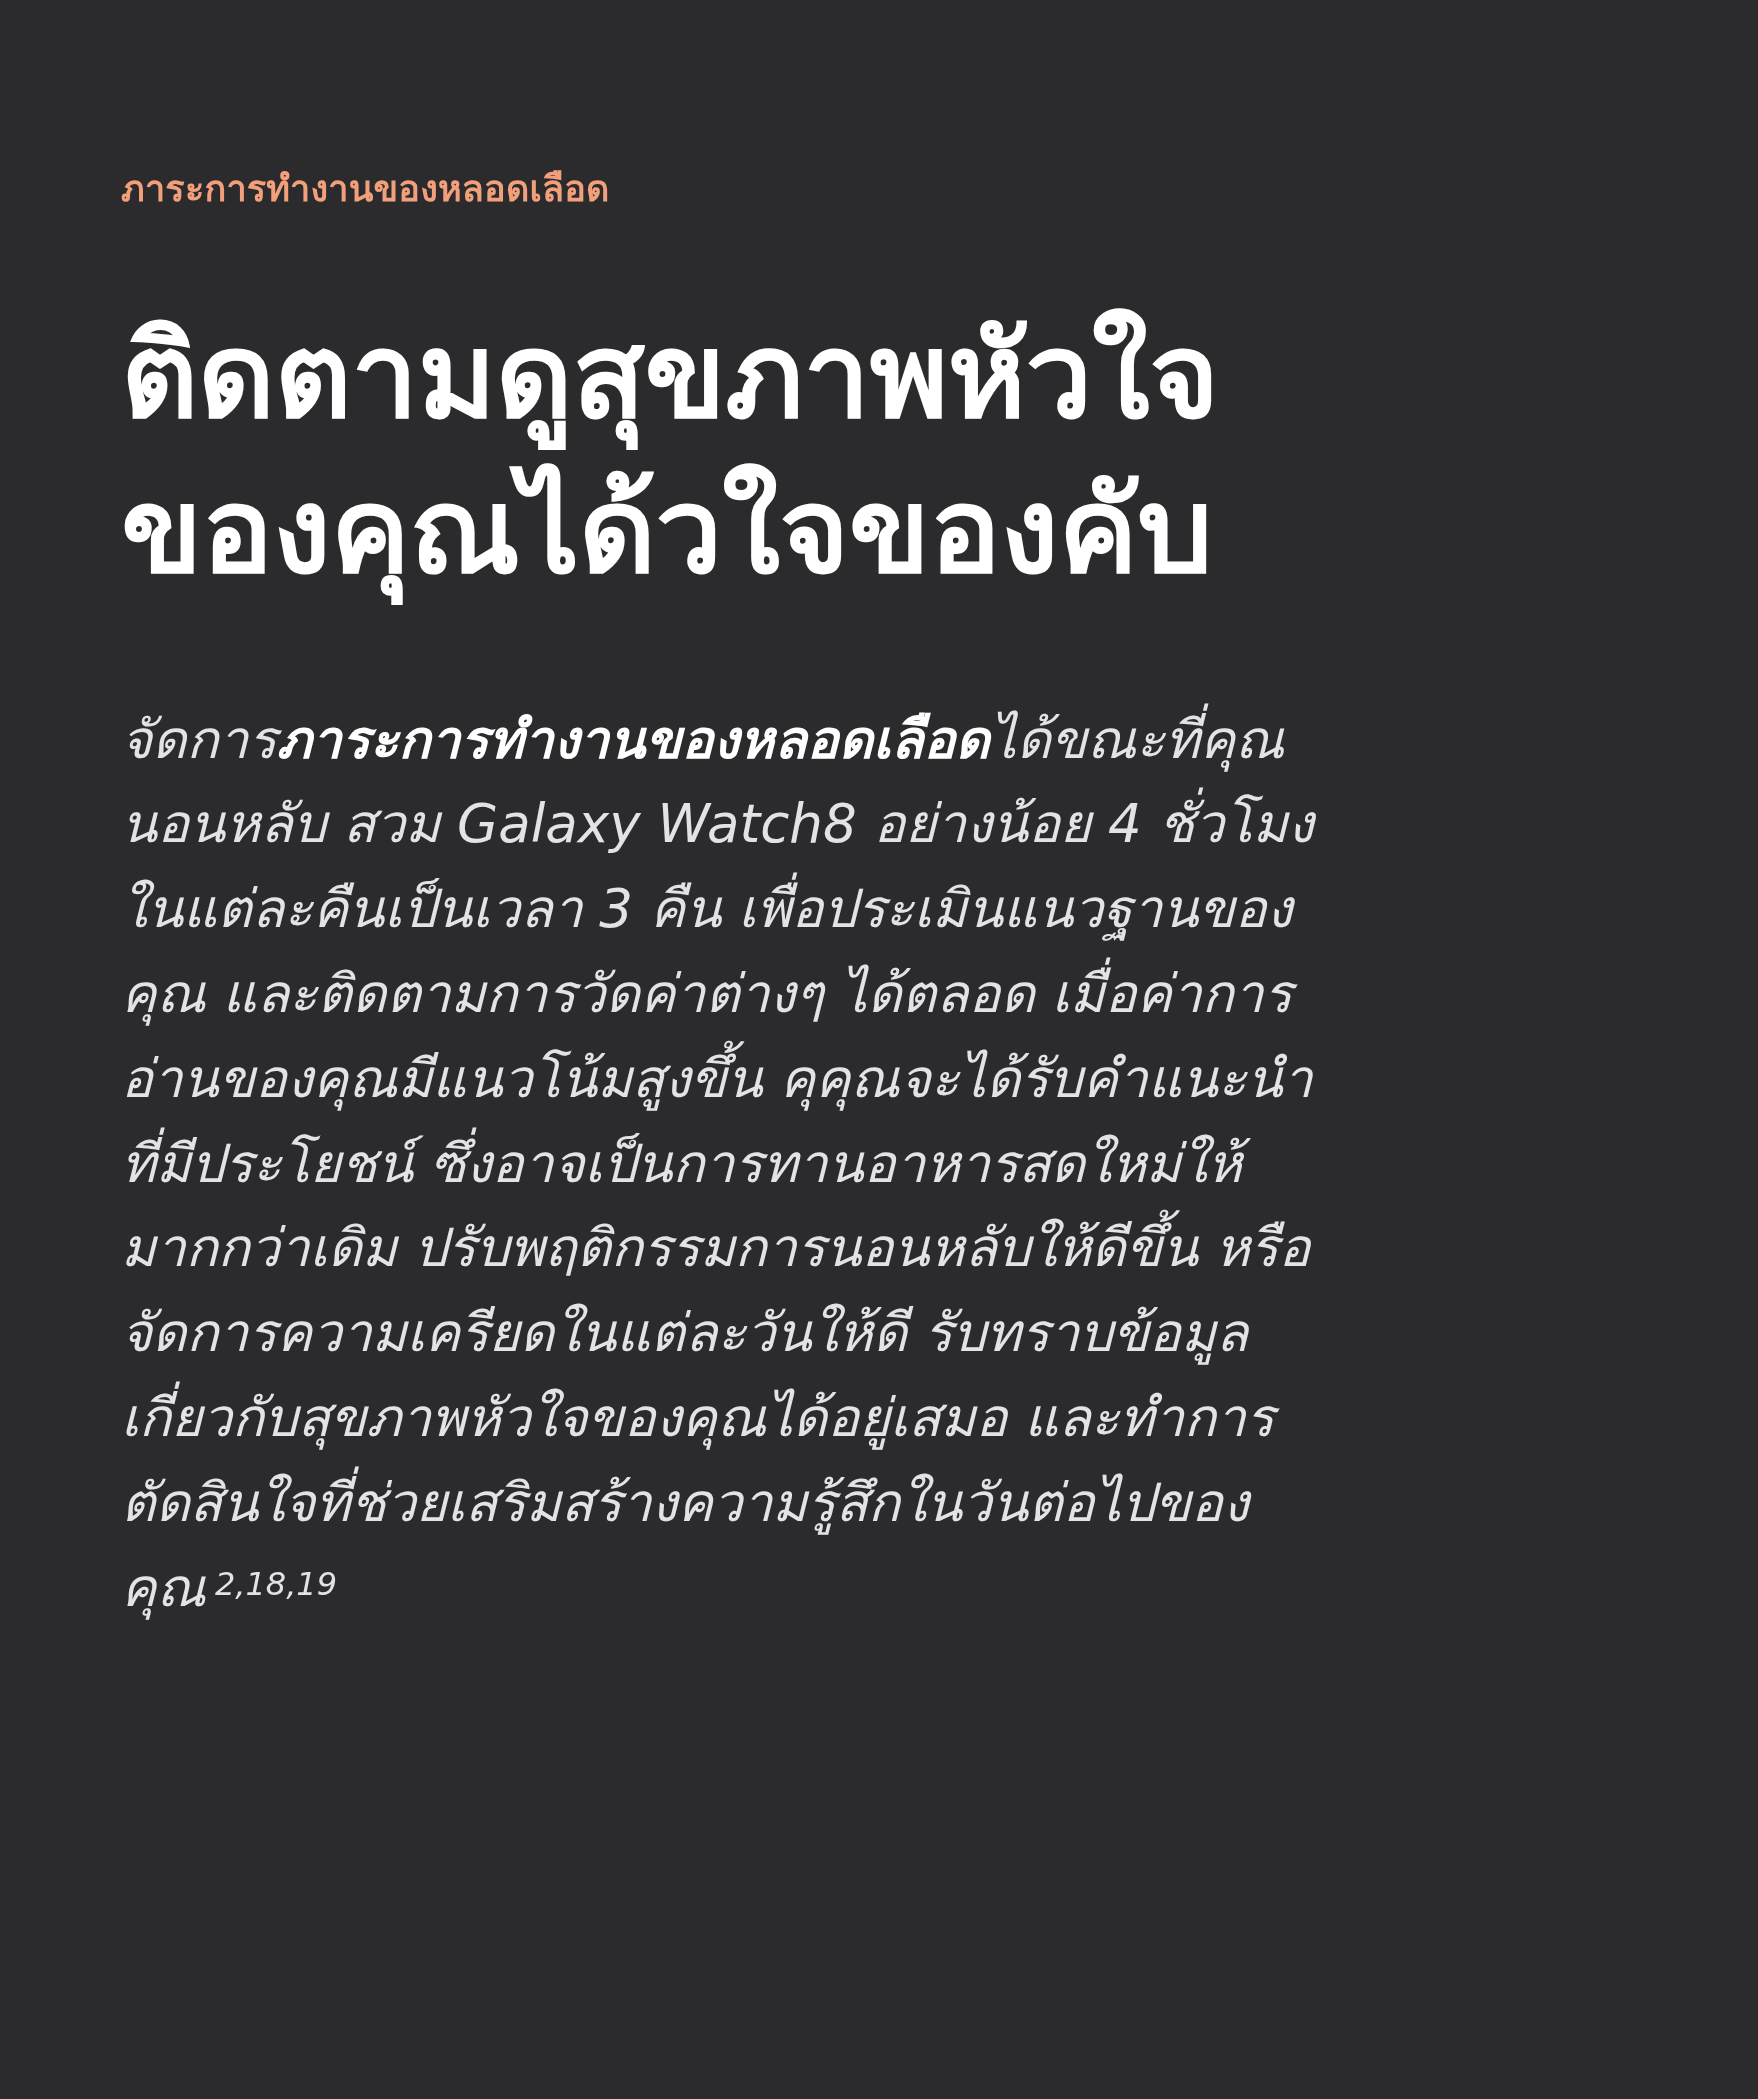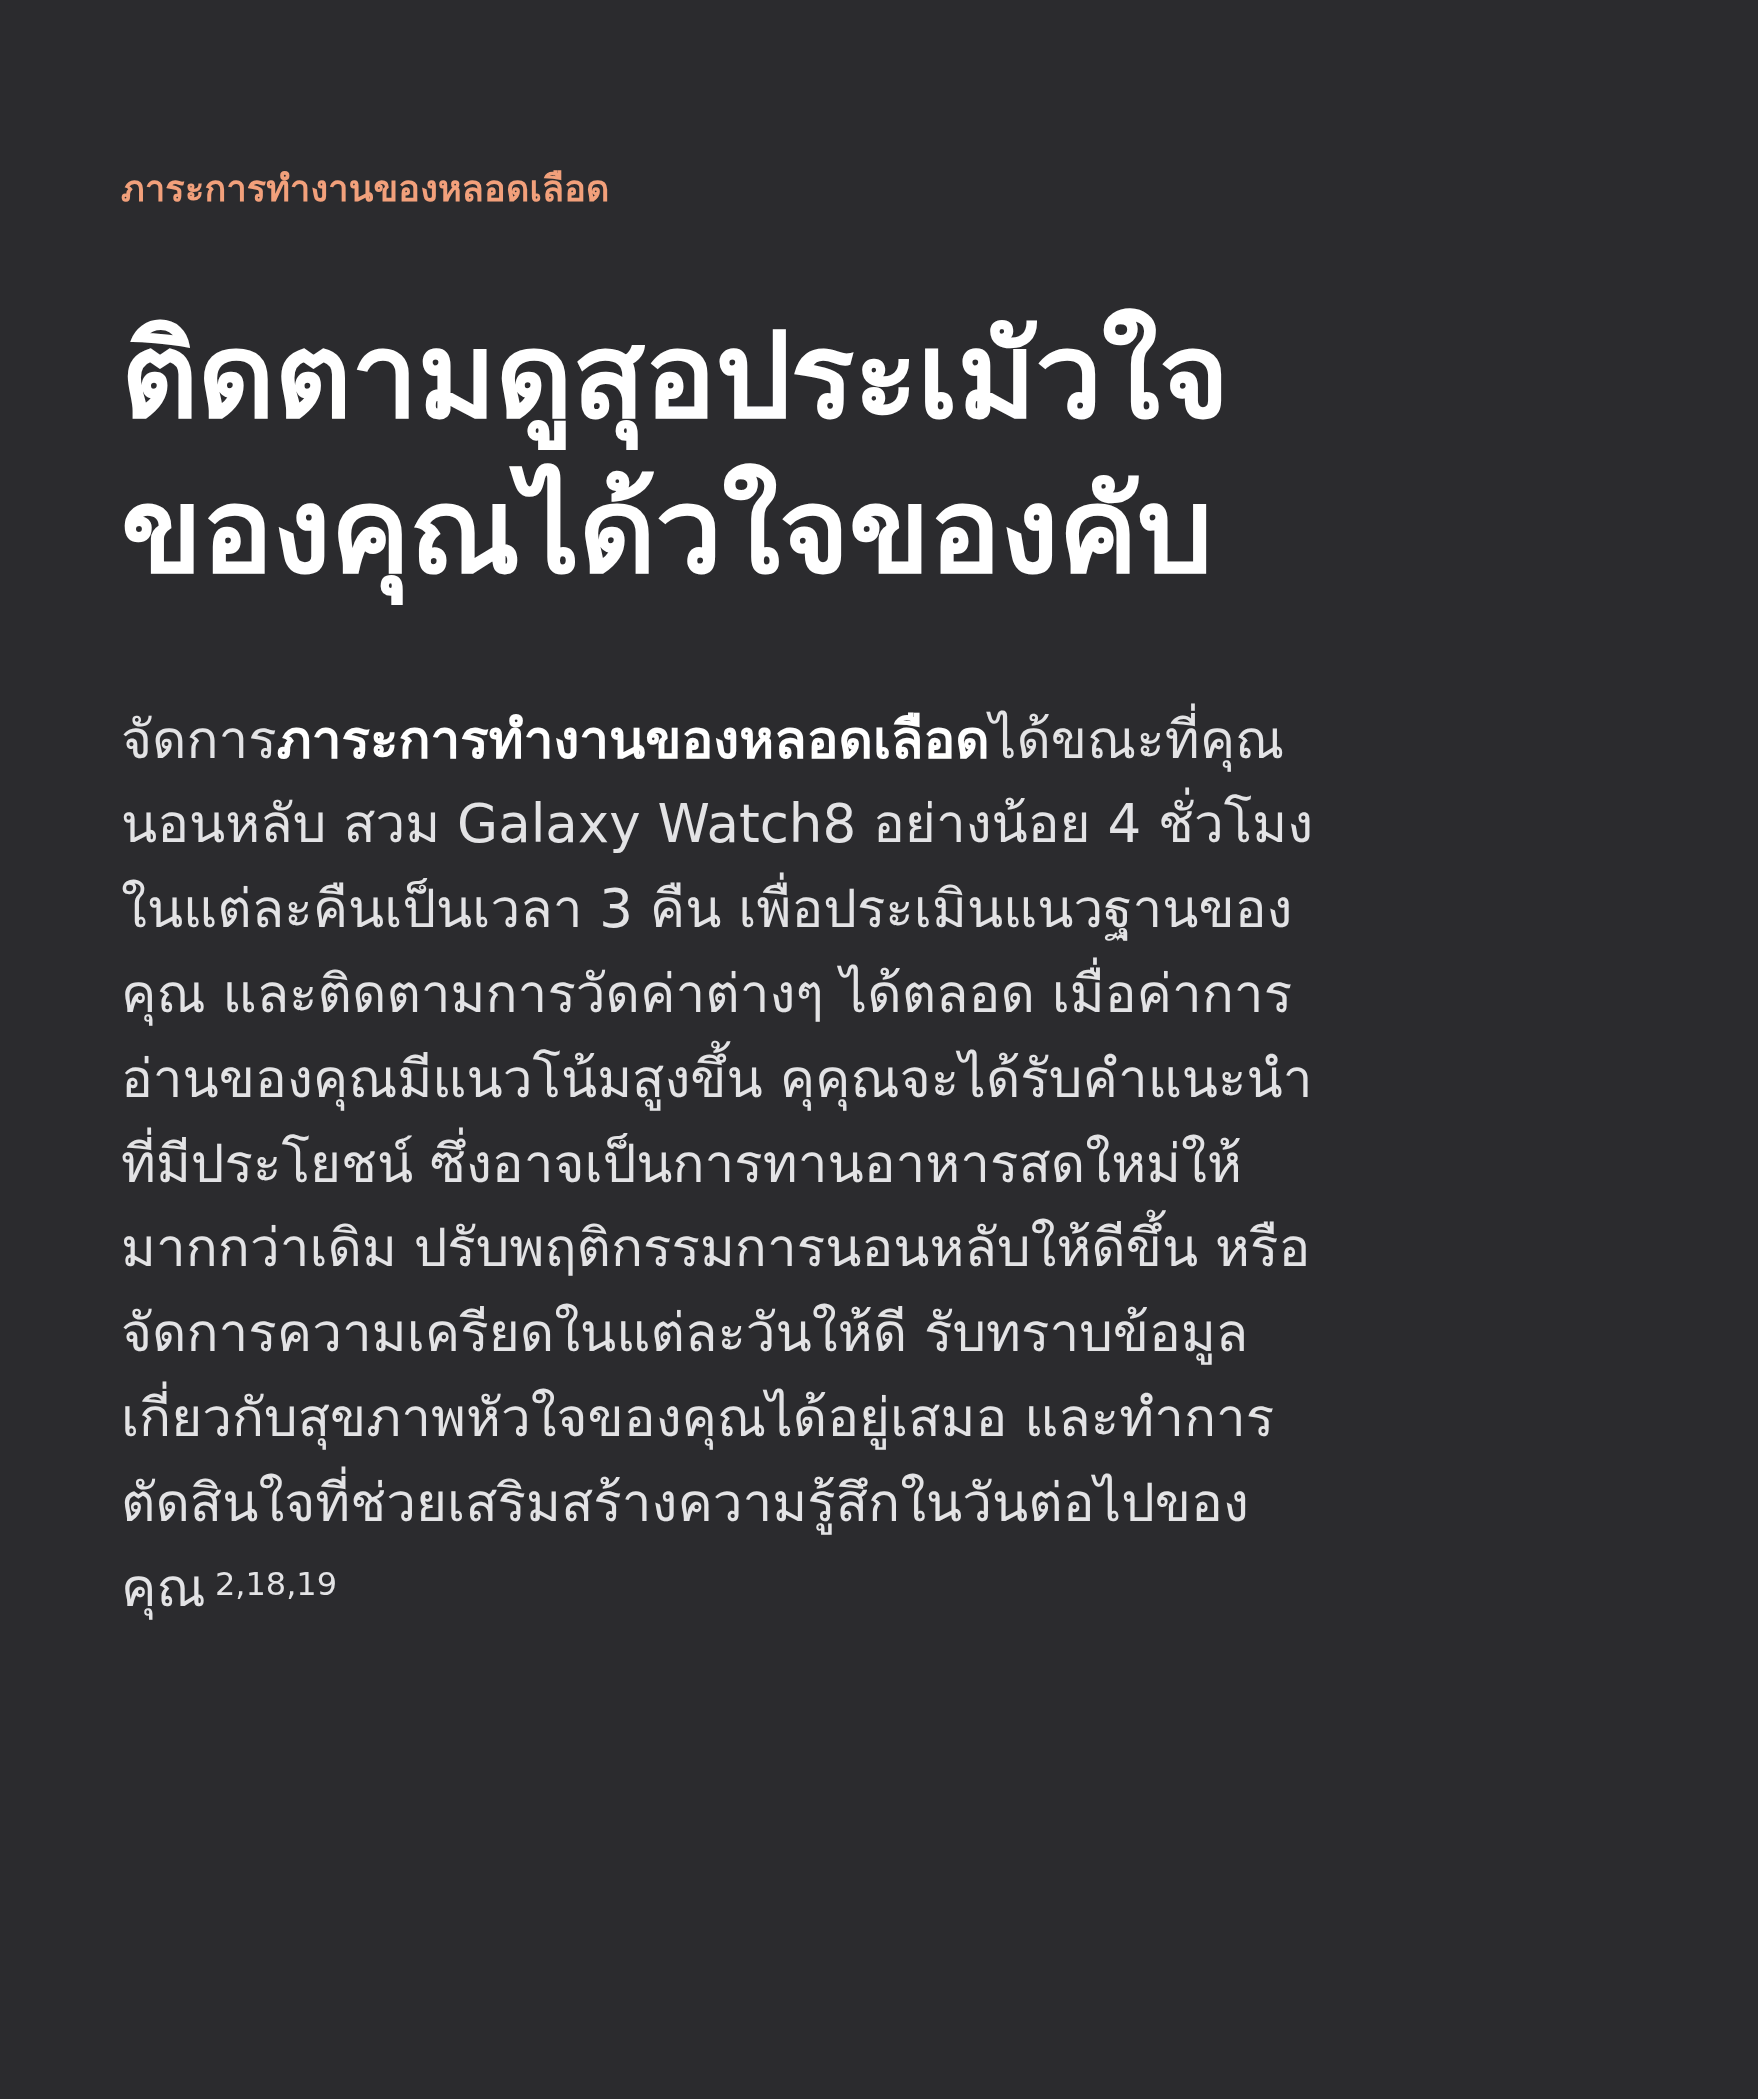--- a/index.html
+++ b/index.html
@@ -41,20 +41,21 @@
     display: block;
     white-space: nowrap;
   }
   .body-copy {
     color: #e3e3e5;
     font-size: 53px;
     font-weight: 400;
     line-height: 1.60;
     margin: 0;
     max-width: 1540px;
+    font-style: italic;
   }
   .body-copy b {
     font-weight: 700;
     color: #ffffff;
   }
   .refs {
     font-size: 32px;
     vertical-align: 11px;
     color: #e3e3e5;
     margin-left: 9.3px;
@@ -62,21 +63,21 @@
   }
 </style>
 </head>
 <body>
 
 <div class="page">
 
   <div class="eyebrow">ภาระการทำงานของหลอดเลือด</div>
 
   <h1 class="headline">
-    <span class="line">ติดตามดูสุอประเมัวใจ</span>
+    <span class="line">ติดตามดูสุขภาพหัวใจ</span>
     <span class="line">ของคุณได้วใจของคับ</span>
   </h1>
 
   <p class="body-copy">
     <span>จัดการ</span><b>ภาระการทำงานของหลอดเลือด</b><span>ได้ขณะที่คุณนอนหลับ สวม Galaxy Watch8 อย่างน้อย 4 ชั่วโมงในแต่ละคืนเป็นเวลา 3 คืน เพื่อประเมินแนวฐานของคุณ และติดตามการวัดค่าต่างๆ ได้ตลอด เมื่อค่าการอ่านของคุณมีแนวโน้มสูงขึ้น คุคุณจะได้รับคำแนะนำที่มีประโยชน์ ซึ่งอาจเป็นการทานอาหารสดใหม่ให้มากกว่าเดิม ปรับพฤติกรรมการนอนหลับให้ดีขึ้น หรือจัดการความเครียดในแต่ละวันให้ดี รับทราบข้อมูลเกี่ยวกับสุขภาพหัวใจของคุณได้อยู่เสมอ และทำการตัดสินใจที่ช่วยเสริมสร้างความรู้สึกในวันต่อไปของคุณ</span><sup class="refs">2,18,19</sup>
   </p>
 
 </div>
 
 

